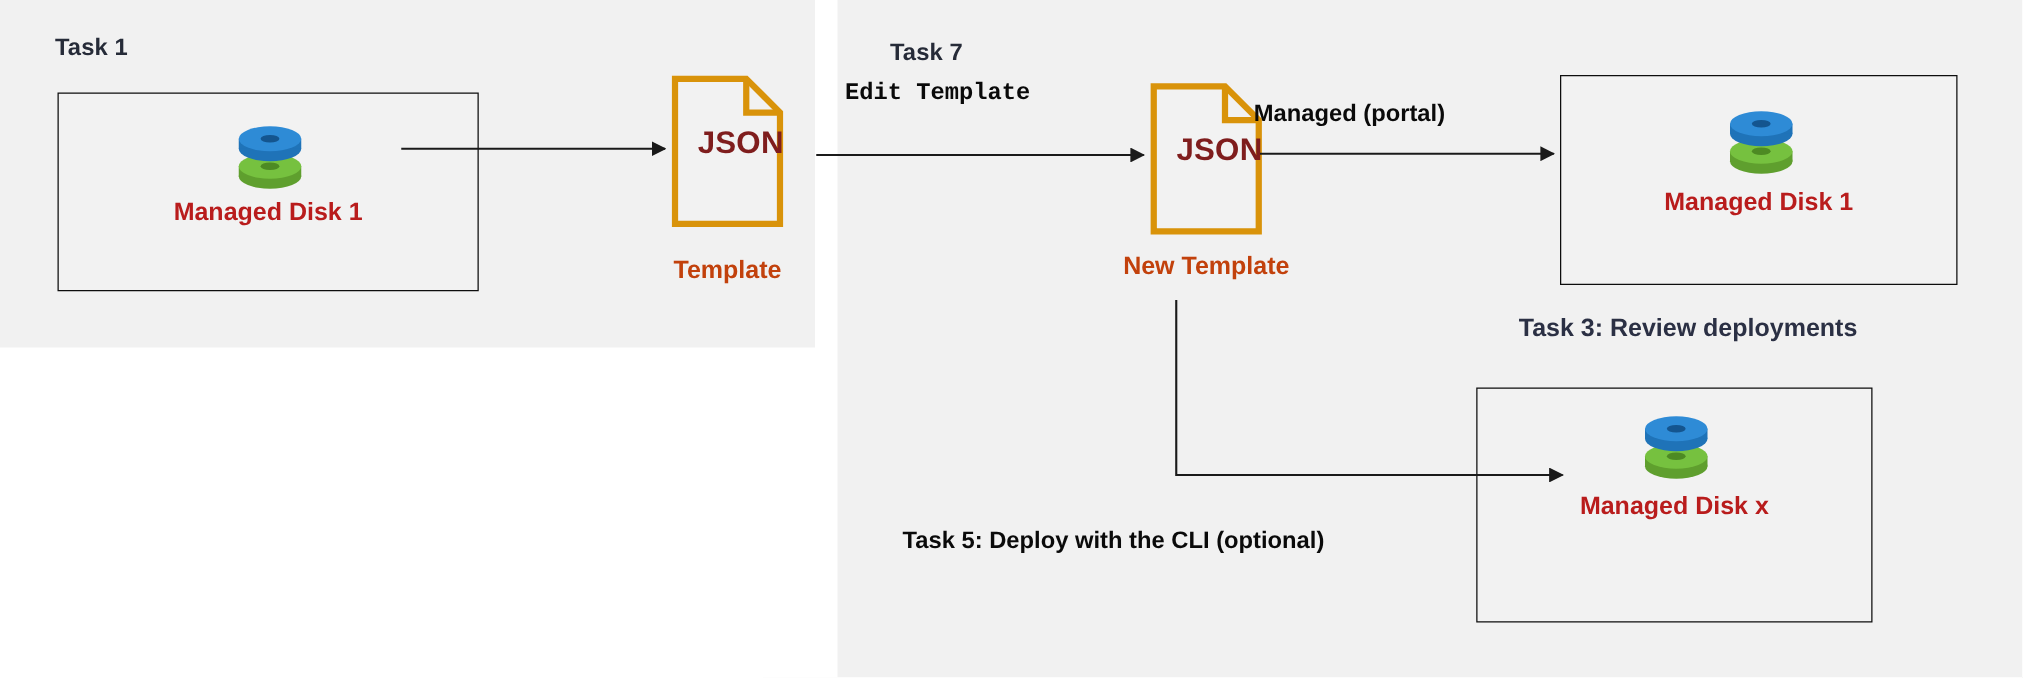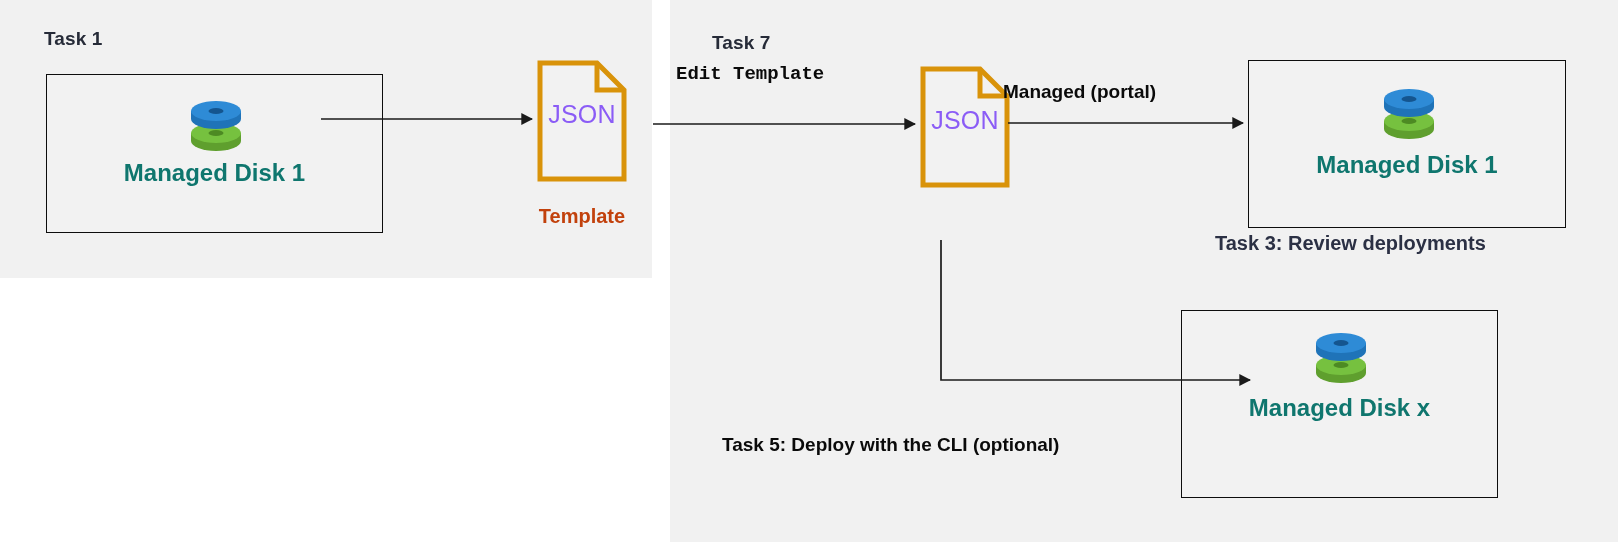--- a/index.html
+++ b/index.html
@@ -43,39 +43,40 @@
   .disk-stack {
     position: absolute;
     width: 58px;
     height: 56px;
   }
   .disk-label {
     position: absolute;
     width: 100%;
     text-align: center;
     font-weight: bold;
-    font-size: 24px;
-    color: #0f766e;
+    font-size: 20px;
+    color: #b91c1c;
     white-space: nowrap;
   }
   .json-doc {
     position: absolute;
     width: 90px;
     height: 122px;
   }
   .json-text {
     position: absolute;
     left: 0;
     top: 40px;
     width: 100%;
-    text-align: center;
+    text-align: right;
     font-size: 25px;
-    color: #8b5cf6;
+    color: #7f1d1d;
     font-family: "Liberation Sans", sans-serif;
     letter-spacing: 0.2px;
+    font-weight: bold;
   }
   .doc-caption {
     position: absolute;
     text-align: center;
     font-weight: bold;
     font-size: 20px;
     color: #c2410c;
     white-space: nowrap;
   }
   .edge-label {
@@ -151,58 +152,59 @@
 
   <div class="edge-label" style="left:676px; top:63px;font-family:Liberation Mono, monospace;">Edit Template</div>
 
   <div class="json-doc" style="left:920px; top:66px;">
     <svg viewBox="0 0 90 122" width="90" height="122">
       <path d="M3 3 L60 3 L87 30 L87 119 L3 119 Z" fill="#f2f2f2" stroke="#d9930a" stroke-width="5" stroke-linejoin="miter"></path>
       <path d="M60 3 L60 30 L87 30" fill="none" stroke="#d9930a" stroke-width="5" stroke-linejoin="miter"></path>
     </svg>
     <div class="json-text">JSON</div>
   </div>
+  <div class="doc-caption" style="left:860px; top:202px; width:210px;">New Template</div>
 
   <div class="edge-label" style="left:1003px; top:81px;">Managed (portal)</div>
 
   <div class="disk-box" style="left:1248px; top:60px; width:318px; height:168px;">
     <div class="disk-stack" style="left:131px; top:24px;">
       <svg viewBox="0 0 58 56" width="58" height="56">
         <ellipse cx="29" cy="44" rx="25" ry="10" fill="#5f9f2e"></ellipse>
         <rect x="4" y="36" width="50" height="8" fill="#5f9f2e"></rect>
         <ellipse cx="29" cy="36" rx="25" ry="10" fill="#76c13f"></ellipse>
         <ellipse cx="29" cy="36" rx="7.5" ry="3" fill="#4d8a23"></ellipse>
         <ellipse cx="29" cy="22" rx="25" ry="10" fill="#1f73b8"></ellipse>
         <rect x="4" y="14" width="50" height="8" fill="#1f73b8"></rect>
         <ellipse cx="29" cy="14" rx="25" ry="10" fill="#2e8bd6"></ellipse>
         <ellipse cx="29" cy="14" rx="7.5" ry="3" fill="#14558f"></ellipse>
       </svg>
     </div>
     <div class="disk-label" style="left:0; top:90px;">Managed Disk 1</div>
   </div>
 
-  <div class="task-caption-dark" style="left:1215px; top:232px;">Task 3: Review deployments</div>
+  <div class="task-caption-dark" style="left:1215px; top:252px;">Task 3: Review deployments</div>
 
   <div class="disk-box" style="left:1181px; top:310px; width:317px; height:188px;">
     <div class="disk-stack" style="left:130px; top:18px;">
       <svg viewBox="0 0 58 56" width="58" height="56">
         <ellipse cx="29" cy="44" rx="25" ry="10" fill="#5f9f2e"></ellipse>
         <rect x="4" y="36" width="50" height="8" fill="#5f9f2e"></rect>
         <ellipse cx="29" cy="36" rx="25" ry="10" fill="#76c13f"></ellipse>
         <ellipse cx="29" cy="36" rx="7.5" ry="3" fill="#4d8a23"></ellipse>
         <ellipse cx="29" cy="22" rx="25" ry="10" fill="#1f73b8"></ellipse>
         <rect x="4" y="14" width="50" height="8" fill="#1f73b8"></rect>
         <ellipse cx="29" cy="14" rx="25" ry="10" fill="#2e8bd6"></ellipse>
         <ellipse cx="29" cy="14" rx="7.5" ry="3" fill="#14558f"></ellipse>
       </svg>
     </div>
     <div class="disk-label" style="left:0; top:83px;">Managed Disk x</div>
   </div>
 
-  <div class="task-note" style="left:722px; top:431px;">Task 5: Deploy with the CLI (optional)</div>
+  <div class="task-note" style="left:722px; top:419px;">Task 5: Deploy with the CLI (optional)</div>
 
   <svg class="conn">
     <defs>
       <marker id="ahead" viewBox="0 0 10 10" refX="9" refY="5" markerWidth="7" markerHeight="7" orient="auto-start-reverse">
         <path d="M 0 0 L 10 5 L 0 10 z" fill="#1a1a1a"></path>
       </marker>
     </defs>
 
     <line x1="321" y1="119" x2="532" y2="119" stroke="#1a1a1a" stroke-width="1.7" marker-end="url(#ahead)"></line>
 

